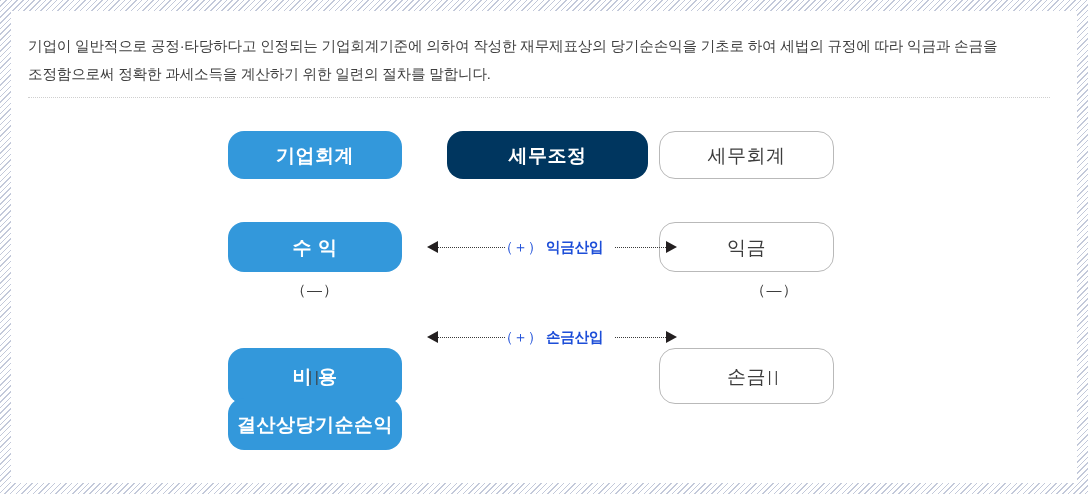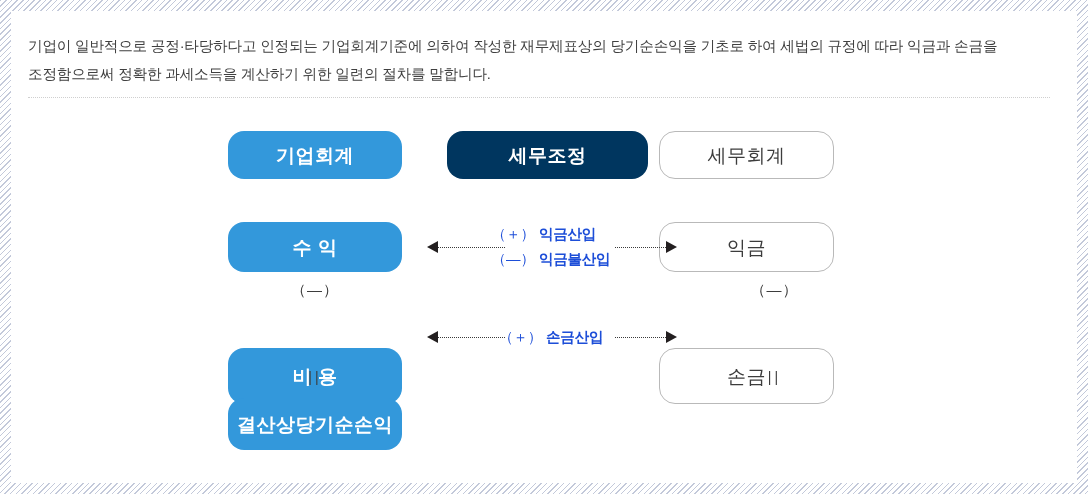--- a/index.html
+++ b/index.html
@@ -222,24 +222,20 @@
       <div class="arrow-group g1">
         <div class="arrow left">
           <span class="tri l"></span>
           <span class="dash"></span>
         </div>
         <div class="arrow-label">
           <div>
             <span class="sign">（＋）</span>
             <span>익금산입</span>
           </div>
-          <div>
-            <span class="sign">（—）</span>
-            <span>익금불산입</span>
-          </div>
         </div>
         <div class="arrow right">
           <span class="dash"></span>
           <span class="tri r"></span>
         </div>
       </div>
 
       <div class="arrow-group g2">
         <div class="arrow left">
           <span class="tri l"></span>

